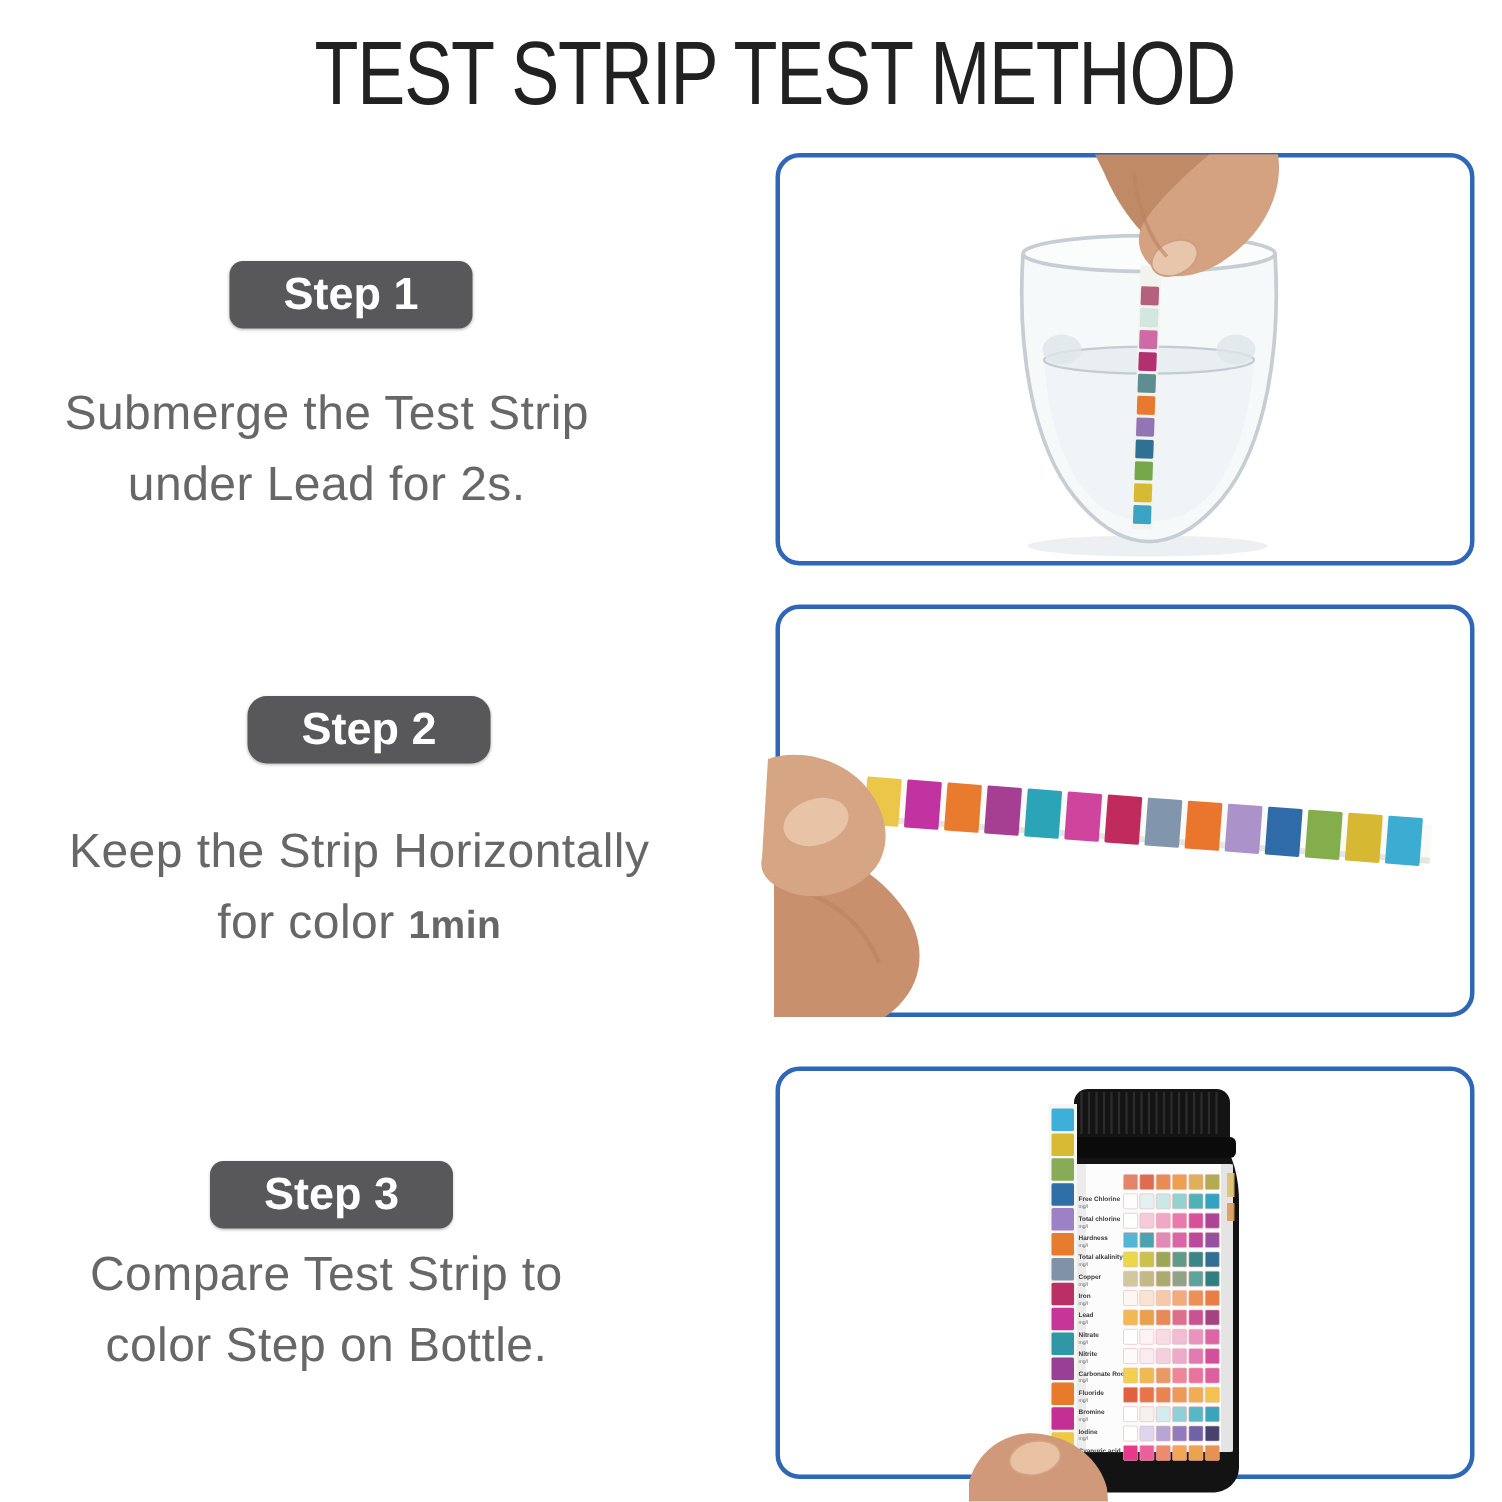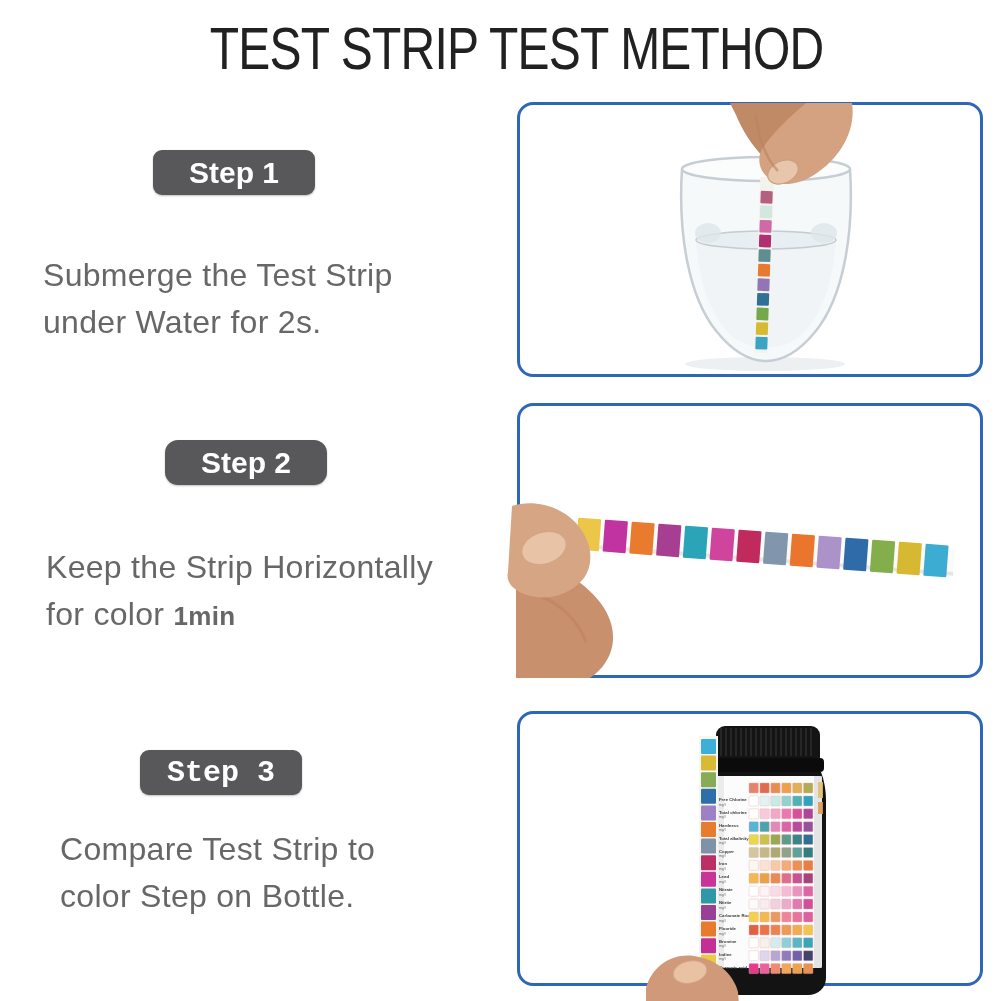--- a/index.html
+++ b/index.html
@@ -17,27 +17,28 @@
   .title{
     position:absolute;top:14px;left:0;width:1001px;text-align:center;
     font-size:60px;font-weight:normal;color:var(--title-color);white-space:nowrap;margin-left:16px;
   }
   .title span{display:inline-block;transform:scaleX(.8);transform-origin:center;letter-spacing:-1px;}
   .badge{
     position:absolute;width:162px;height:45px;background:var(--badge-bg);
     border-radius:9px;color:var(--badge-text);font-size:30px;font-weight:bold;
     display:flex;align-items:center;justify-content:center;
     box-shadow:0 1px 2px rgba(0,0,0,.25);
+    margin-top:24px;
   }
   #badge1{left:153px;top:150px;}
   #badge2{left:165px;top:440px;border-radius:13px;}
-  #badge3{left:140px;top:750px;font-family:Liberation Mono, monospace;}
+  #badge3{left:140px;top:750px;}
   .desc{
     position:absolute;font-size:32px;color:var(--text-color);
-    line-height:47px;letter-spacing:.3px;white-space:nowrap;
+    line-height:47px;letter-spacing:.3px;white-space:nowrap;text-align:center;
   }
   #desc1{left:43px;top:252px;}
   #desc2{left:46px;top:544px;}
   #desc3{left:60px;top:826px;}
   .small{font-size:26px;font-weight:bold;}
   .panel{
     position:absolute;width:466px;height:275px;background:#ffffff;
     border:3px solid var(--panel-border);border-radius:16px;box-sizing:border-box;
   }
   #panel1{left:517px;top:102px;}
@@ -45,21 +46,21 @@
   #panel3{left:517px;top:711px;}
   .panel svg{display:block;overflow:visible;}
   svg text{font-family:"Liberation Sans",sans-serif;}
 </style>
 </head>
 <body>
 
 <div class="title"><span>TEST STRIP TEST METHOD</span></div>
 
 <div class="badge" id="badge1">Step 1</div>
-<div class="desc" id="desc1"><span>Submerge the Test Strip</span><br><span>under Water for 2s.</span></div>
+<div class="desc" id="desc1"><span>Submerge the Test Strip</span><br><span>under Lead for 2s.</span></div>
 
 <div class="panel" id="panel1">
   <svg width="460" height="269" viewBox="0 0 460 269">
     <g>
       <ellipse cx="245" cy="259" rx="80" ry="7" fill="#edf0f2"></ellipse>
       <path d="M162,64 C158,127 168,192 197,227 C215,249 231,256 246,256 C261,256 277,249 295,227 C324,192 334,127 330,64" fill="#f6f9fa" stroke="#c6ced4" stroke-width="2.5"></path>
       <ellipse cx="246" cy="64" rx="84" ry="12" fill="#fbfdfd" stroke="#c6ced4" stroke-width="2.5"></ellipse>
       <path d="M176,135 C179,182 193,215 213,232 C231,246 261,246 279,232 C299,215 313,182 316,135" fill="#eef3f6" opacity="0.85"></path>
       <ellipse cx="246" cy="135" rx="70" ry="9" fill="#e8eef1" stroke="#c2ccd2" stroke-width="1.5"></ellipse>
       <ellipse cx="188" cy="128" rx="13" ry="10" fill="#dfe6ea" opacity=".8"></ellipse>

